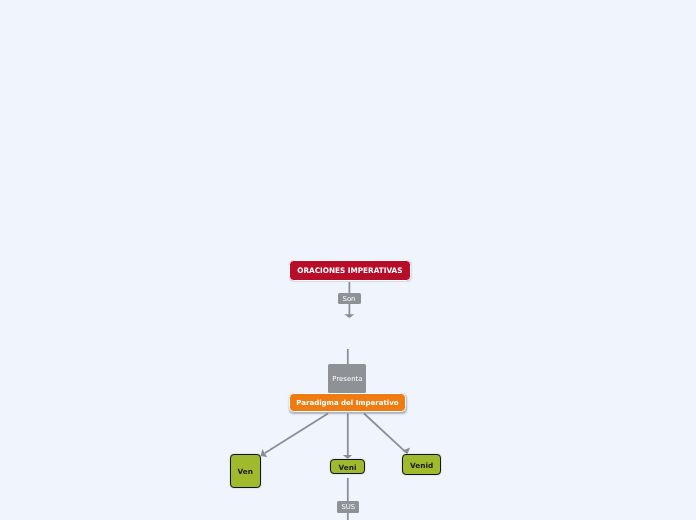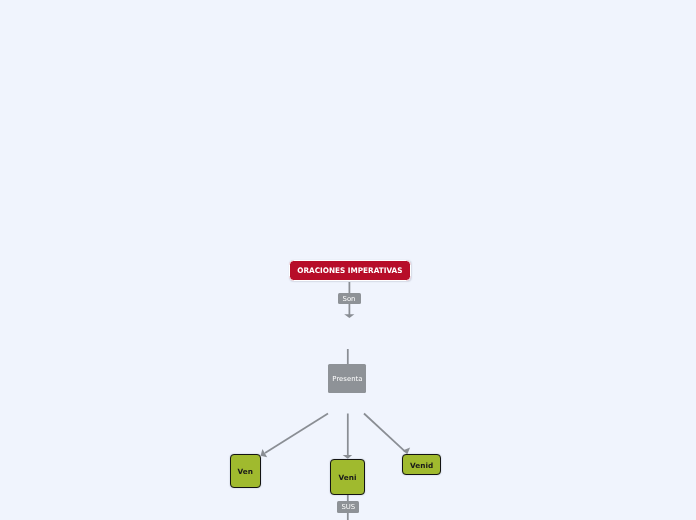--- a/index.html
+++ b/index.html
@@ -50,25 +50,27 @@
       <polygon stroke="none" points="407.3,446.2 410.1,439.4 402.6,442.6"></polygon>
 
       <line x1="347.8" y1="470" x2="347.8" y2="520"></line>
     </g>
   </svg>
 
   <div class="node n-red" style="left:288.5px;top:251.8px;width:122.5px;height:21px">
     <span class="lab">ORACIONES IMPERATIVAS</span></div>
 
 
+  <div class="node n-orange" style="left:289px;top:385.2px;width:117px;height:19.3px">
+    <span class="lab">Paradigma del Imperativo</span></div>
 
   <div class="node n-green" style="left:229.5px;top:446.3px;width:31.5px;height:34px">
     <span class="lab">Ven</span></div>
 
-  <div class="node n-green" style="left:330.2px;top:450.9px;width:34.6px;height:36px">
+  <div class="node n-green" style="left:330.2px;top:450.9px;width:34.6px;height:15px">
     <span class="lab">Veni</span></div>
 
   <div class="node n-green" style="left:401.8px;top:446.3px;width:39.7px;height:20.4px">
     <span class="lab">Venid</span></div>
 
   <div class="lbl" style="left:337.5px;top:284.8px;width:23px;height:11.6px">
       <span>Son</span>
     </div>
 
   <div class="lbl" style="left:328.4px;top:356.2px;width:38px;height:29px">

